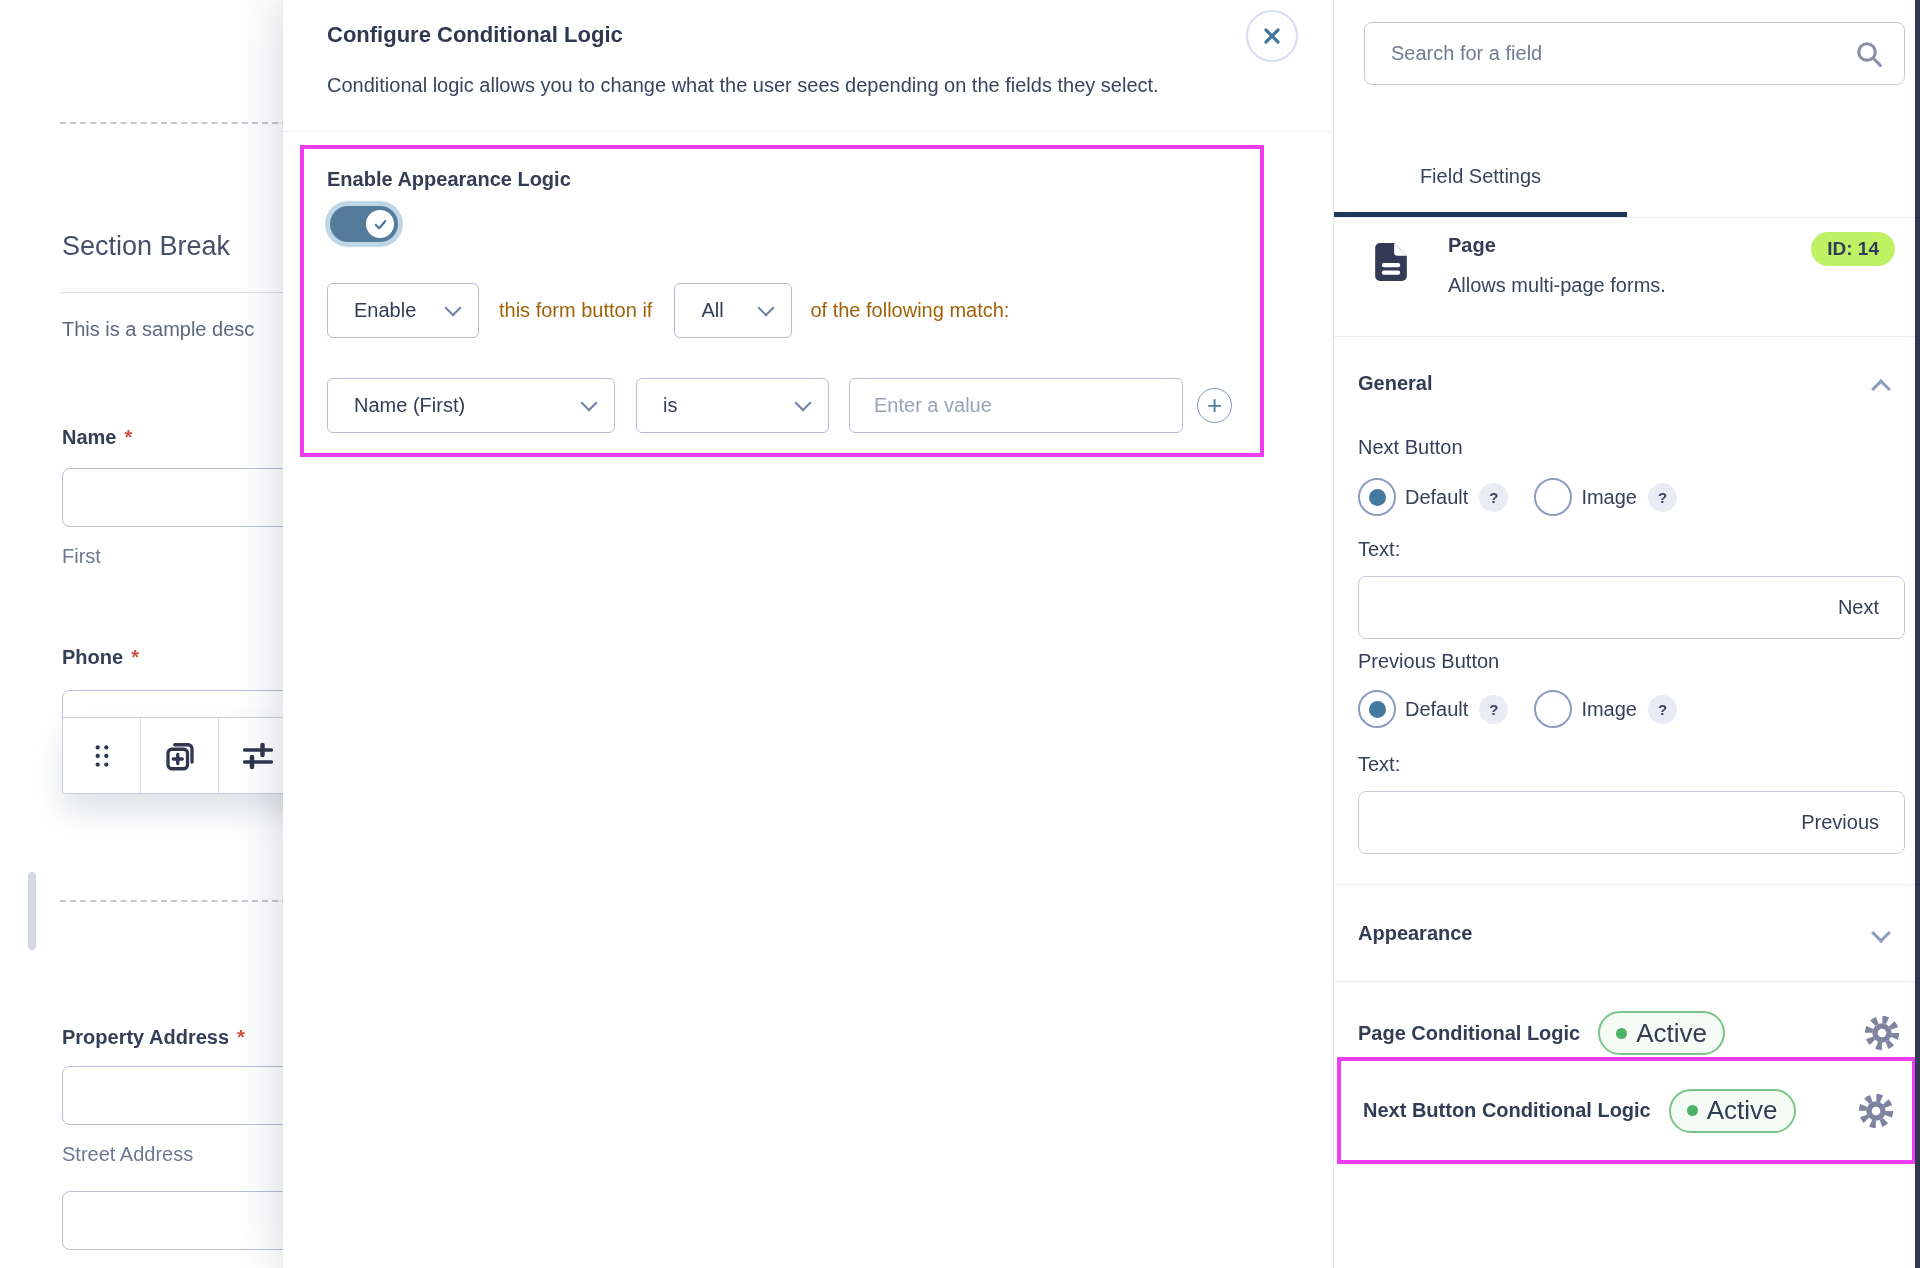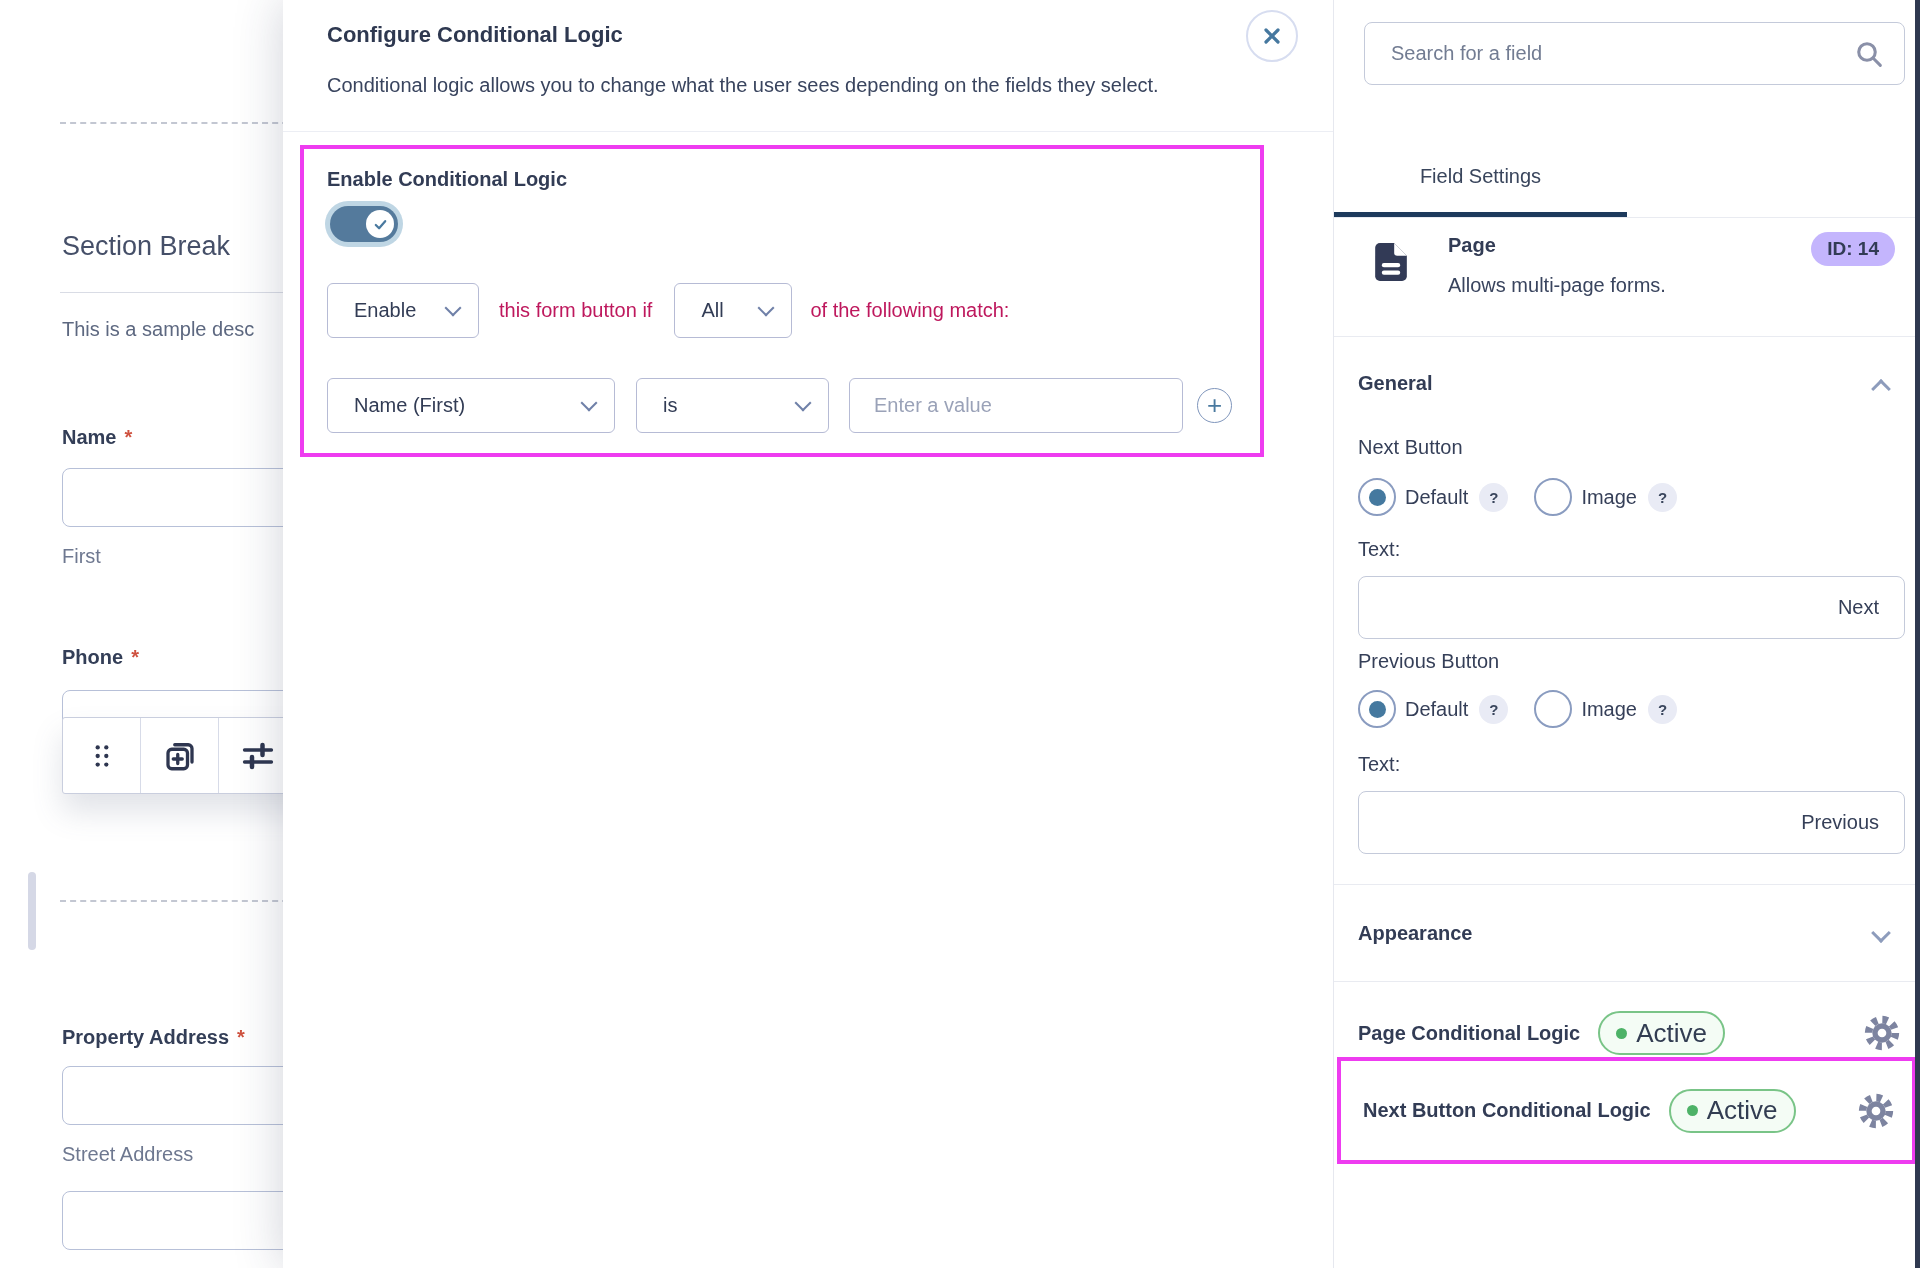--- a/index.html
+++ b/index.html
@@ -45,21 +45,21 @@
                   background:#fff; display:flex; align-items:center; justify-content:center; }
   .logic-row { position:absolute; left:23px; display:flex; align-items:center; }
   .row-1 { top:134px; } .row-2 { top:229px; }
   .select { height:55px; border:1.6px solid #b6bbd5; border-radius:6px; background:#fff;
             display:flex; align-items:center; padding:0 26px; font-size:20px; color:#323c55;
             position:relative; cursor:pointer; }
   .select .chev { position:absolute; right:19px; top:50%; margin-top:-9px; width:12px; height:12px;
                   border-right:2.6px solid #6f80a8; border-bottom:2.6px solid #6f80a8; transform:rotate(45deg); }
   .sel-action { width:152px; } .sel-match { width:118px; }
   .sel-field { width:288px; } .sel-operator { width:193px; }
-  .rule-text { font-size:20px; color:#be185d; white-space:nowrap; }
+  .rule-text { font-size:20px; color:#a16207; white-space:nowrap; }
   .value-input { margin-left:20px; width:334px; height:55px; border:1.6px solid #b6bbd5; border-radius:6px;
                  font-family:"Liberation Sans",sans-serif; font-size:20px; color:#323c55; padding:0 24px; outline:none; }
   .value-input::placeholder { color:#9aa2b8; }
   .add-btn { margin-left:14px; width:35px; height:35px; border-radius:50%; border:1.6px solid #8096bc;
              background:#fff; color:#49799f; font-size:26px; line-height:31px; text-align:center; cursor:pointer; }
 
   
   .sidebar { position:absolute; left:1333px; top:0; width:587px; height:1268px; background:#fff; z-index:6;
              border-left:1px solid #e6e8ef; }
   .search-wrap { position:absolute; left:30px; top:22px; right:15px; height:63px; }
@@ -70,21 +70,21 @@
   .tabs { position:absolute; left:0; top:112px; width:100%; height:106px; display:flex; }
   .tab { width:50%; display:flex; align-items:flex-end; justify-content:center; padding-bottom:30px;
          font-size:20px; color:#39455c; cursor:pointer; position:relative; }
   .tab.active::after { content:''; position:absolute; left:0; bottom:0; width:100%; height:6px; background:#1d3a5c; }
   .tabs-border { position:absolute; left:0; top:217px; width:100%; border-top:1px solid #e9ebf1; }
 
   .doc-icon { position:absolute; left:41px; top:243px; }
   .fi-name { position:absolute; left:114px; top:234px; font-size:20px; font-weight:bold; color:#323c55; }
   .fi-desc { position:absolute; left:114px; top:274px; font-size:20px; color:#39445e; }
   .id-badge { position:absolute; right:25px; top:232px; height:34px; padding:0 16px; border-radius:17px;
-              background:#c4b5fd; font-size:19px; font-weight:bold; color:#323c55;
+              background:#bef264; font-size:19px; font-weight:bold; color:#323c55;
               display:flex; align-items:center; }
   .sb-divider { position:absolute; left:0; width:100%; border-top:1.5px solid #e9ebf1; }
   .sec-head { position:absolute; left:24px; font-size:20px; font-weight:bold; color:#323c55; }
   .sec-chev { position:absolute; right:32px; width:14px; height:14px;
               border-right:3px solid #8d9cbc; border-bottom:3px solid #8d9cbc; }
   .chev-up { transform:rotate(-135deg); } .chev-down { transform:rotate(45deg); }
   .sb-label { position:absolute; left:24px; font-size:20px; color:#353f58; }
   .radio-row { position:absolute; left:24px; display:flex; align-items:center; }
   .radio { width:38px; height:38px; border-radius:50%; border:2px solid #8a9cc0; background:#fff;
            display:flex; align-items:center; justify-content:center; cursor:pointer; }
@@ -181,21 +181,21 @@
         <g stroke="#46789f" stroke-width="3.2" stroke-linecap="round">
           <line x1="5" y1="5" x2="17" y2="17"></line>
             <line x1="17" y1="5" x2="5" y2="17"></line>
         </g>
       </svg>
     </div>
     <div class="modal-sub">Conditional logic allows you to change what the user sees depending on the fields they select.</div>
     <div class="modal-divider"></div>
 
     <div class="hlbox1">
-      <div class="enable-label">Enable Conditional Logic</div>
+      <div class="enable-label">Enable Appearance Logic</div>
 
       <div class="toggle">
         <div class="knob">
           <svg width="15" height="15" viewBox="0 0 16 16">
             <polyline points="3,8.5 6.5,12 13,4.5" fill="none" stroke="#49799f" stroke-width="2.4" stroke-linecap="round" stroke-linejoin="round"></polyline>
           </svg>
         </div>
       </div>
 
       <div class="logic-row row-1">

